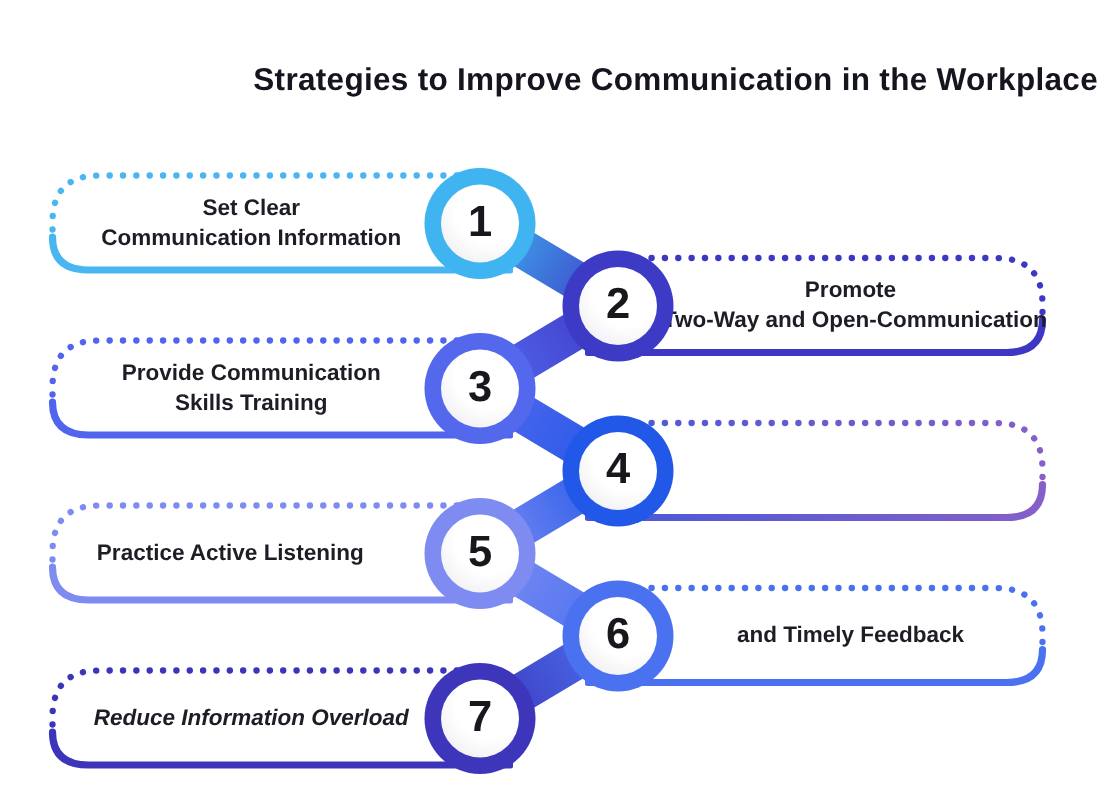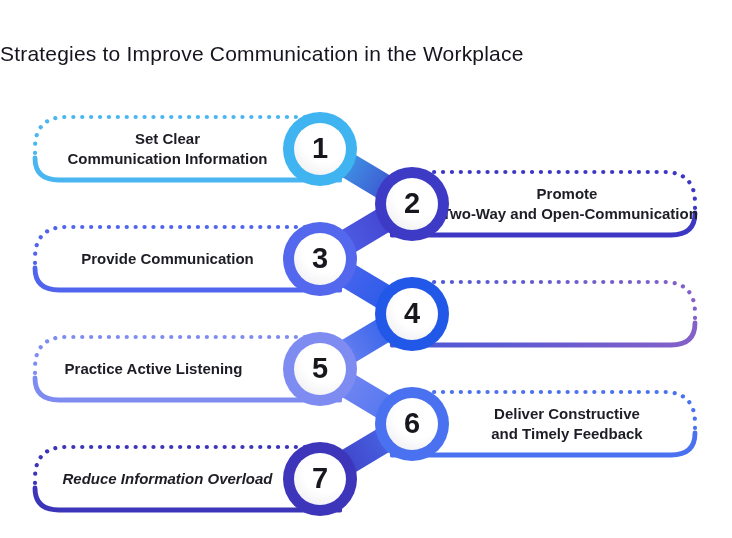--- a/index.html
+++ b/index.html
@@ -2,21 +2,21 @@
 <html><head>
 <meta charset="utf-8">
 <style>
   html,body { margin:0; padding:0; background:#ffffff; }
   .canvas {
     position:relative; width:732px; height:538px; background:#ffffff;
     font-family:"Liberation Sans", sans-serif; overflow:hidden;
   }
   .title {
     position:absolute; top:42px; left:0; width:100%; margin:0;
-    text-align:left; font-size:21px; font-weight:400; color:#15151f;
+    text-align:right; font-size:21px; font-weight:700; color:#15151f;
     letter-spacing:0.2px;
   }
   #items-layer { position:absolute; inset:0; }
   .pill { position:absolute; z-index:1; }
   .label {
     position:absolute; z-index:2; display:flex; flex-direction:column;
     justify-content:center; text-align:center;
     font-size:15px; font-weight:600; color:#1d1d26; line-height:1.32;
   }
   .label span { display:block; white-space:nowrap; }
@@ -68,20 +68,21 @@
           <linearGradient id="grad2" x1="0" y1="0" x2="1" y2="0">
             <stop offset="0" stop-color="#5064ee"></stop>
             <stop offset="1" stop-color="#5064ee"></stop>
           </linearGradient>
         </defs>
         <path d="M 5 41 L 5 36 Q 5 5 36 5 L 310 5" fill="none" stroke="url(#grad2)" stroke-width="4.2" stroke-linecap="round" stroke-dasharray="0.1 8.8"></path>
         <path d="M 5 46 Q 5 68 29 68 L 310 68" fill="none" stroke="url(#grad2)" stroke-width="4.8" stroke-linecap="round"></path>
       </svg>
       <div class="label" style="top: 222px; height: 73px; left: 45px; width: 245px;">
         <span>Provide Communication</span>
+        <span>Skills Training</span>
       </div>
       <svg width="310" height="73" viewBox="0 0 310 73" class="pill" style="left: 390px; top: 277px;">
         <defs>
           <linearGradient id="grad3" x1="0" y1="0" x2="1" y2="0">
             <stop offset="0" stop-color="#4858d8"></stop>
             <stop offset="1" stop-color="#8560c8"></stop>
           </linearGradient>
         </defs>
         <path d="M 305 41 L 305 36 Q 305 5 274 5 L 2 5" fill="none" stroke="url(#grad3)" stroke-width="4.2" stroke-linecap="round" stroke-dasharray="0.1 8.8"></path>
         <path d="M 305 46 Q 305 68 281 68 L 2 68" fill="none" stroke="url(#grad3)" stroke-width="4.8" stroke-linecap="round"></path>
@@ -104,21 +105,20 @@
         <defs>
           <linearGradient id="grad5" x1="0" y1="0" x2="1" y2="0">
             <stop offset="0" stop-color="#4a72f0"></stop>
             <stop offset="1" stop-color="#4a72f0"></stop>
           </linearGradient>
         </defs>
         <path d="M 305 41 L 305 36 Q 305 5 274 5 L 2 5" fill="none" stroke="url(#grad5)" stroke-width="4.2" stroke-linecap="round" stroke-dasharray="0.1 8.8"></path>
         <path d="M 305 46 Q 305 68 281 68 L 2 68" fill="none" stroke="url(#grad5)" stroke-width="4.8" stroke-linecap="round"></path>
       </svg>
       <div class="label" style="top: 387px; height: 73px; left: 442px; width: 250px;">
-        <span>Deliver Constructive</span>
         <span>and Timely Feedback</span>
       </div>
       <svg width="312" height="73" viewBox="0 0 312 73" class="pill" style="left: 30px; top: 442px;">
         <defs>
           <linearGradient id="grad6" x1="0" y1="0" x2="1" y2="0">
             <stop offset="0" stop-color="#3c35ba"></stop>
             <stop offset="1" stop-color="#3c35ba"></stop>
           </linearGradient>
         </defs>
         <path d="M 5 41 L 5 36 Q 5 5 36 5 L 310 5" fill="none" stroke="url(#grad6)" stroke-width="4.2" stroke-linecap="round" stroke-dasharray="0.1 8.8"></path>

